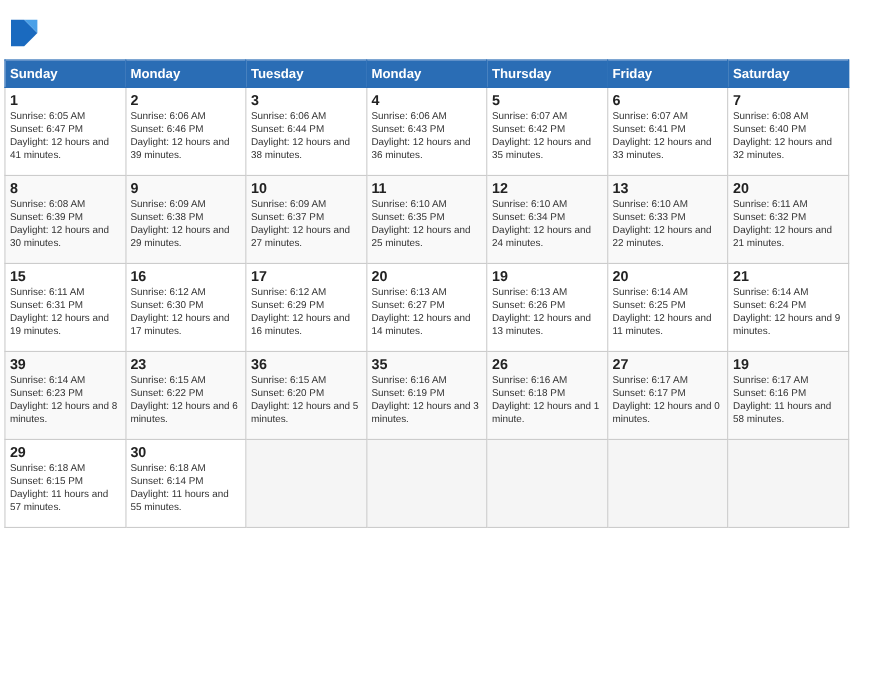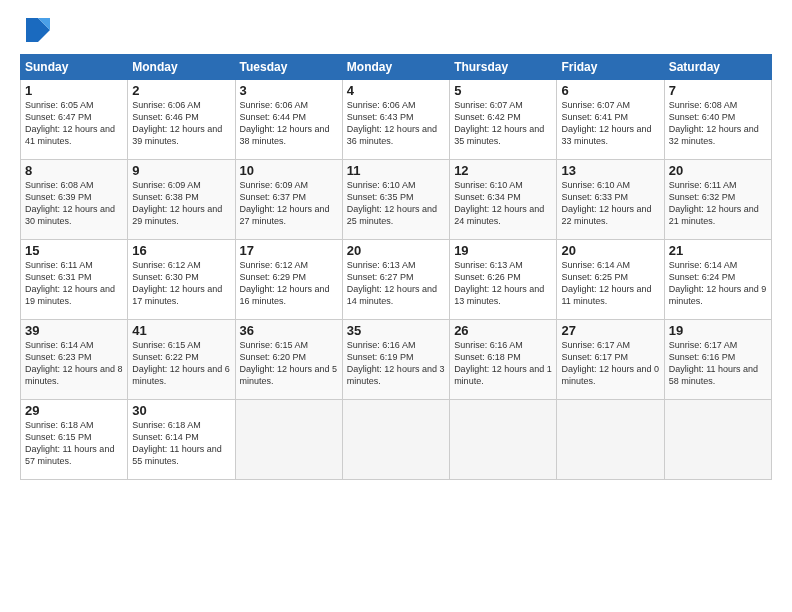--- a/index.html
+++ b/index.html
@@ -7,21 +7,21 @@
       font-family: Arial, sans-serif;
       background: #fff;
       width: 792px;
       height: 612px;
       overflow: hidden;
     }
     .page {
       width: 792px;
       height: 612px;
       background: #fff;
-      padding: 16px 20px 10px 20px;
+      padding: 16px 20px 10px 4px;
     }
     .header {
       display: flex;
       justify-content: space-between;
       align-items: flex-start;
       margin-bottom: 10px;
     }
     .logo {
       display: flex;
       align-items: center;
@@ -226,21 +226,21 @@
             <span class="day-num">21</span>
             <div class="day-info">Sunrise: 6:14 AM<br>Sunset: 6:24 PM<br>Daylight: 12 hours and 9 minutes.</div>
           </td>
         </tr>
         <tr>
           <td>
             <span class="day-num">39</span>
             <div class="day-info">Sunrise: 6:14 AM<br>Sunset: 6:23 PM<br>Daylight: 12 hours and 8 minutes.</div>
           </td>
           <td>
-            <span class="day-num">41</span>
+            <span class="day-num">23</span>
             <div class="day-info">Sunrise: 6:15 AM<br>Sunset: 6:22 PM<br>Daylight: 12 hours and 6 minutes.</div>
           </td>
           <td>
             <span class="day-num">36</span>
             <div class="day-info">Sunrise: 6:15 AM<br>Sunset: 6:20 PM<br>Daylight: 12 hours and 5 minutes.</div>
           </td>
           <td>
             <span class="day-num">35</span>
             <div class="day-info">Sunrise: 6:16 AM<br>Sunset: 6:19 PM<br>Daylight: 12 hours and 3 minutes.</div>
           </td>

